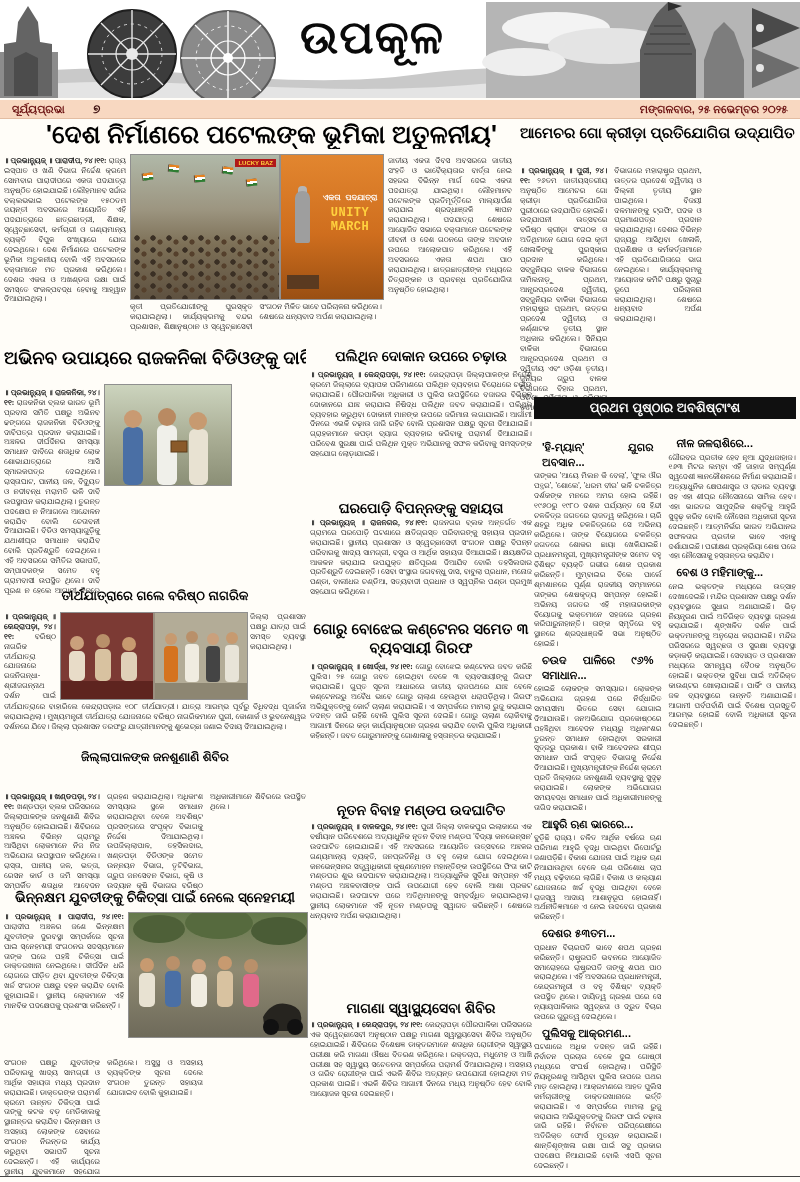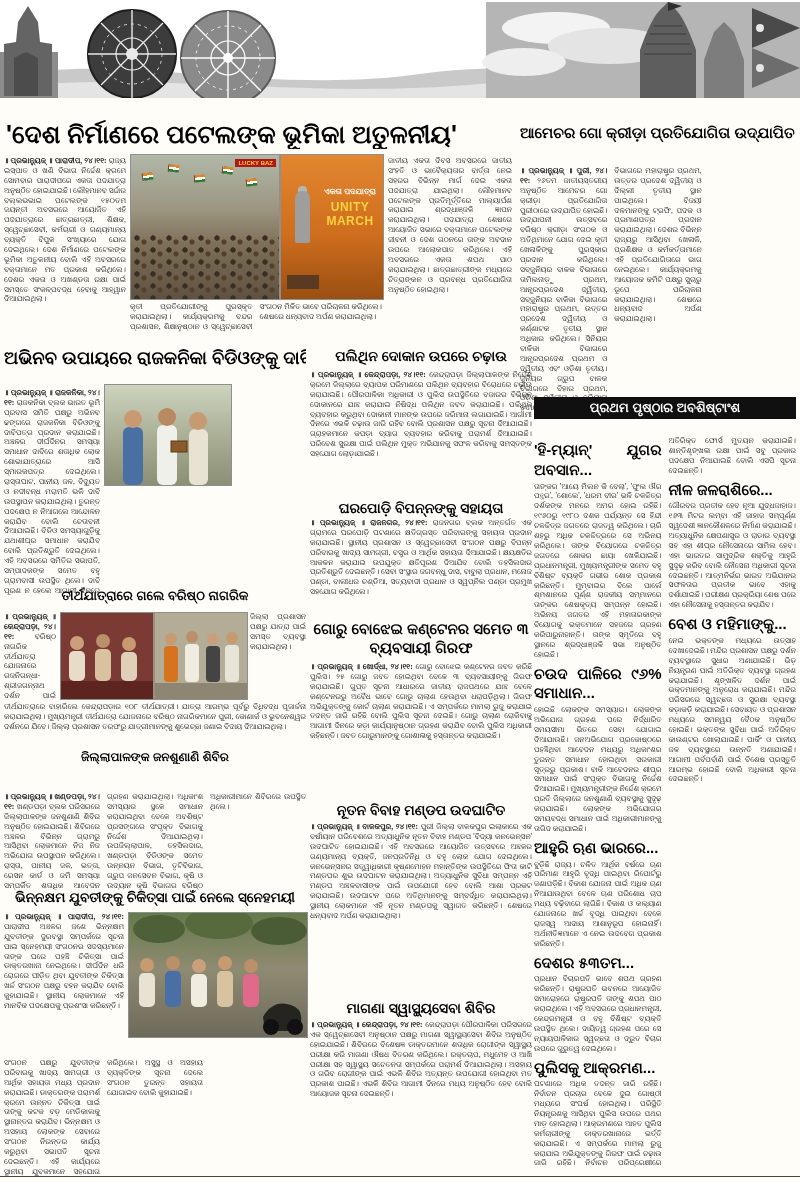--- a/index.html
+++ b/index.html
@@ -1,55 +1,55 @@
 <!DOCTYPE html>
 <html><head>
 <meta charset="utf-8">
 <style>
   html,body{margin:0;padding:0;background:#9a9a9a;}
   .page{position:relative;width:800px;height:1182px;margin:0 auto;background:#fffdf8;
         font-family:"Liberation Serif",serif;color:#1a1a1a;overflow:hidden;}
   .abs{position:absolute;}
   h1,h2,h3,h4{margin:0;font-family:"Liberation Sans",sans-serif;font-weight:bold;color:#000;}
-  .hl-main{font-size:25px;line-height:1.15;white-space:nowrap;overflow:hidden;}
+  .hl-main{font-size:25px;line-height:1.15;white-space:nowrap;overflow:hidden;margin-left:40px;}
   .hl-lg{font-size:15px;line-height:1.2;white-space:nowrap;overflow:hidden;}
   .hl-md{font-size:14px;line-height:1.2;text-align:center;white-space:nowrap;overflow:hidden;}
   .hl-2l{font-size:15px;line-height:1.25;text-align:center;}
   .body{font-size:7.5px;line-height:1.32;text-align:justify;overflow:hidden;margin:0;color:#151515;}
   .byline{font-weight:bold;}
   .cols2{column-count:2;column-gap:7px;column-fill:auto;}
   .cols3{column-count:3;column-gap:7px;column-fill:auto;margin-top:16px;}
   .mast-title{font-family:"Liberation Sans",sans-serif;font-weight:bold;font-size:46px;
         color:#0a0a0a;text-align:center;letter-spacing:1px;
         text-shadow:2px 2px 0 #ffffff,-1px -1px 0 #ffffff,1px -1px 0 #ffffff,-1px 1px 0 #ffffff;}
   .datebar{background:#f8d8c1;border-bottom:1px solid #e3bda2;display:flex;align-items:center;
         font-family:"Liberation Sans",sans-serif;font-weight:bold;color:#6b1111;}
   .datebar .pname{font-size:11px;margin-left:12px;}
   .datebar .pnum{font-size:12px;margin-left:28px;color:#3a0c0c;}
   .datebar .pdate{font-size:11px;margin-left:auto;margin-right:12px;}
   .photo{position:absolute;overflow:hidden;border:1px solid #8f8f8f;background:#cccccc;}
   .blackbox{background:#101010;color:#ffffff;font-family:"Liberation Sans",sans-serif;
         font-weight:bold;font-size:13px;text-align:center;line-height:22px;overflow:hidden;white-space:nowrap;}
-  .subhead{font-weight:bold;font-size:15px;font-family:"Liberation Sans",sans-serif;
-        margin:4px 0 2px;color:#000;break-after:avoid;}
+  .subhead{font-weight:bold;font-size:11px;font-family:"Liberation Sans",sans-serif;
+        margin:4px 8px 2px;color:#000;break-after:avoid;}
   .rem-item p{margin:0 0 3px;}
   .flag{position:absolute;width:10px;height:7px;
         background:linear-gradient(180deg,#e8821e 0 33%,#ffffff 33% 66%,#2e7d32 66% 100%);
         box-shadow:-1px 0 0 #5a4a3a;}
   .lucky{position:absolute;right:3px;top:4px;background:#b01818;color:#ffd23e;
         font-family:"Liberation Sans",sans-serif;font-weight:bold;font-size:6px;padding:1px 3px;}
   .crowd{position:absolute;left:0;right:0;bottom:0;height:46%;
         background-image:radial-gradient(circle at 6px 5px,#3a2f24 0 2.4px,rgba(0,0,0,0) 3px),
                          radial-gradient(circle at 13px 9px,#55402c 0 2.2px,rgba(0,0,0,0) 3px);
         background-size:16px 12px;}
   .statue{position:absolute;left:14px;top:36px;width:15px;height:52px;background:#9e9e9e;
         border-radius:7px 7px 2px 2px;box-shadow:0 -8px 0 -3px #b5b5b5;}
   .pedestal{position:absolute;left:6px;bottom:10px;width:32px;height:14px;background:#5a3a20;}
-  .banner-txt{position:absolute;right:4px;top:32px;width:58px;text-align:center;
-        font-family:Liberation Sans, sans-serif;font-weight:bold;}
+  .banner-txt{position:absolute;right:4px;top:38px;width:58px;text-align:center;
+        font-family:Liberation Mono, monospace;font-weight:bold;}
   .banner-l1{display:block;color:#ffffff;font-size:8px;line-height:1.2;}
   .banner-l2{display:block;color:#ffd23e;font-size:12px;letter-spacing:.5px;margin-top:3px;}
   .rule{position:absolute;background:#444444;}
 </style>
 </head>
 <body>
 
 <div class="page">
 
   <div class="abs" style="left:0;top:0;width:800px;height:98px">
@@ -84,22 +84,28 @@
       <ellipse cx="524" cy="62" rx="42" ry="14" fill="#eeeeee"></ellipse>
       <path d="M640,98 L640,50 Q652,16 662,8 L668,2 L674,8 Q684,16 696,50 L696,98 Z" fill="#5e5e5e"></path>
       <path d="M644,54 L692,54 M646,44 L690,44 M650,34 L686,34 M654,26 L682,26" stroke="#474747" stroke-width="1.4"></path>
       <path d="M668,2 L682,6 L668,11 Z" fill="#2e2e2e"></path>
       <path d="M704,98 L704,60 L714,32 L724,22 L734,32 L744,60 L744,98 Z" fill="#7d7d7d"></path>
       <path d="M752,8 L800,28 L752,48 Z" fill="#4a4a4a"></path>
       <path d="M752,48 L800,68 L752,88 Z" fill="#6d6d6d"></path>
       <circle cx="760" cy="28" r="4" fill="#e6e6e6"></circle>
       <circle cx="760" cy="68" r="4" fill="#e6e6e6"></circle>
     </svg>
-  </div>
-
+    <div class="abs mast-title" style="left:252px;top:10px;width:240px">ଉପକୂଳ</div>
+  </div>
+
+  <div class="abs datebar" style="left:0;top:100px;width:800px;height:18px">
+    <span class="pname">ସୂର୍ଯ୍ୟପ୍ରଭା</span>
+    <span class="pnum">୭</span>
+    <span class="pdate">ମଙ୍ଗଳବାର, ୨୫ ନଭେମ୍ବର ୨୦୨୫</span>
+  </div>
 
   <div>
     <h1 class="abs hl-main" style="left:6px;top:120px;width:508px">'ଦେଶ ନିର୍ମା‌ଣରେ ପଟେଲଙ୍କ ଭୂମିକା ଅତୁଳନୀୟ'</h1>
     <p class="abs body" style="left:4px;top:156px;width:122px;height:184px">
       <b class="byline">॥ ପ୍ରଭାନ୍ୟୁଜ୍ ॥ ପାରାଦୀପ, ୨୪।୧୧:</b>
       <span>ରାଜ୍ୟ ଇସ୍ପାତ ଓ ଖଣି ବିଭାଗ ନିର୍ଦ୍ଦେଶ କ୍ରମେ ସୋମବାର ପାରାଦୀପରେ ଏକତା ପଦଯାତ୍ରା ଅନୁଷ୍ଠିତ ହୋଇଯାଇଛି। ଲୌହମାନବ ସର୍ଦ୍ଦାର ବଲ୍ଲଭଭାଇ ପଟେଲଙ୍କ ୧୫୦ତମ ଜୟନ୍ତୀ ଅବସରରେ ଆୟୋଜିତ ଏହି ପଦଯାତ୍ରାରେ ଛାତ୍ରଛାତ୍ରୀ, ଶିକ୍ଷକ, ସ୍ୱେଚ୍ଛାସେବୀ, କର୍ମଚାରୀ ଓ ଗଣ୍ୟମାନ୍ୟ ବ୍ୟକ୍ତି ବିପୁଳ ସଂଖ୍ୟାରେ ଯୋଗ ଦେଇଥିଲେ। ଦେଶ ନିର୍ମାଣରେ ପଟେଲଙ୍କ ଭୂମିକା ଅତୁଳନୀୟ ବୋଲି ଏହି ଅବସରରେ ବକ୍ତାମାନେ ମତ ପ୍ରକାଶ କରିଥିଲେ। ଦେଶର ଏକତା ଓ ଅଖଣ୍ଡତା ରକ୍ଷା ପାଇଁ ସମସ୍ତେ ସଂକଳ୍ପବଦ୍ଧ ହେବାକୁ ଆହ୍ୱାନ ଦିଆଯାଇଥିଲା।</span>
     </p>
 
     <div class="photo" style="left:130px;top:154px;width:148px;height:144px;
          background:linear-gradient(180deg,#b0b8a8 0%,#9c9580 38%,#7d7057 62%,#5e5140 100%)">

